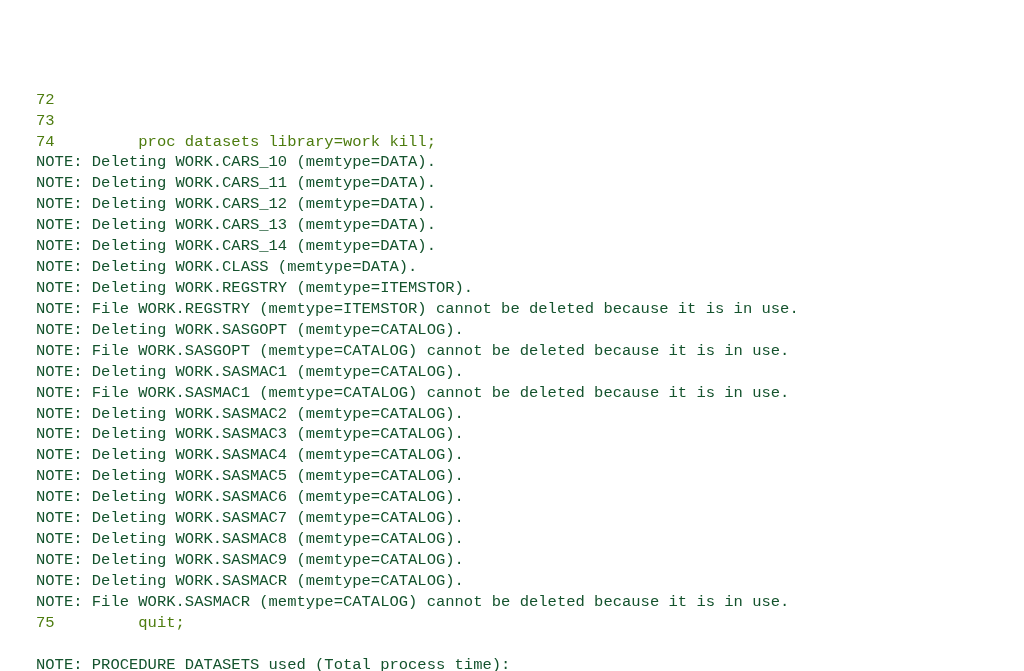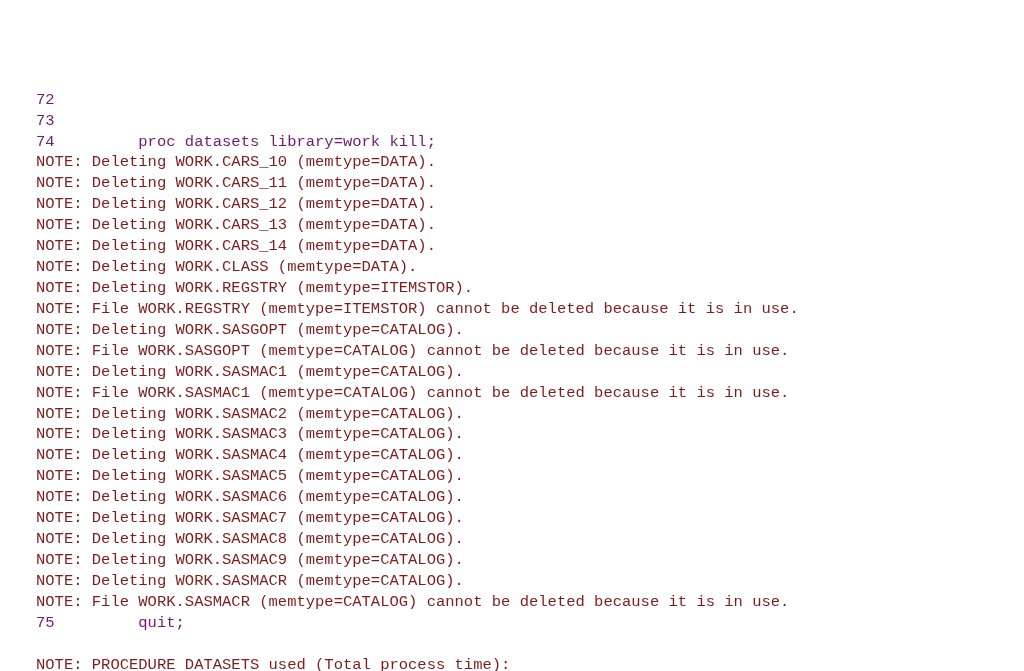--- a/index.html
+++ b/index.html
@@ -13,24 +13,24 @@
       line-height: 1.35;
       background: #fff;
       padding: 6px 0 6px 36px;
       color: #000;
       white-space: pre;
     }
     .line {
       display: block;
     }
     .black {
-      color: #701a75;
+      color: #4d7c0f;
     }
     .blue {
-      color: #7f1d1d;
+      color: #14532d;
     }
   </style>
 </head>
 <body>
 
 
 
 <div id="log-output"><span class="line black">72         </span><span class="line black">73         </span><span class="line black">74         proc datasets library=work kill;</span><span class="line blue">NOTE: Deleting WORK.CARS_10 (memtype=DATA).</span><span class="line blue">NOTE: Deleting WORK.CARS_11 (memtype=DATA).</span><span class="line blue">NOTE: Deleting WORK.CARS_12 (memtype=DATA).</span><span class="line blue">NOTE: Deleting WORK.CARS_13 (memtype=DATA).</span><span class="line blue">NOTE: Deleting WORK.CARS_14 (memtype=DATA).</span><span class="line blue">NOTE: Deleting WORK.CLASS (memtype=DATA).</span><span class="line blue">NOTE: Deleting WORK.REGSTRY (memtype=ITEMSTOR).</span><span class="line blue">NOTE: File WORK.REGSTRY (memtype=ITEMSTOR) cannot be deleted because it is in use.</span><span class="line blue">NOTE: Deleting WORK.SASGOPT (memtype=CATALOG).</span><span class="line blue">NOTE: File WORK.SASGOPT (memtype=CATALOG) cannot be deleted because it is in use.</span><span class="line blue">NOTE: Deleting WORK.SASMAC1 (memtype=CATALOG).</span><span class="line blue">NOTE: File WORK.SASMAC1 (memtype=CATALOG) cannot be deleted because it is in use.</span><span class="line blue">NOTE: Deleting WORK.SASMAC2 (memtype=CATALOG).</span><span class="line blue">NOTE: Deleting WORK.SASMAC3 (memtype=CATALOG).</span><span class="line blue">NOTE: Deleting WORK.SASMAC4 (memtype=CATALOG).</span><span class="line blue">NOTE: Deleting WORK.SASMAC5 (memtype=CATALOG).</span><span class="line blue">NOTE: Deleting WORK.SASMAC6 (memtype=CATALOG).</span><span class="line blue">NOTE: Deleting WORK.SASMAC7 (memtype=CATALOG).</span><span class="line blue">NOTE: Deleting WORK.SASMAC8 (memtype=CATALOG).</span><span class="line blue">NOTE: Deleting WORK.SASMAC9 (memtype=CATALOG).</span><span class="line blue">NOTE: Deleting WORK.SASMACR (memtype=CATALOG).</span><span class="line blue">NOTE: File WORK.SASMACR (memtype=CATALOG) cannot be deleted because it is in use.</span><span class="line black">75         quit;</span><span class="line black"> </span><span class="line blue">NOTE: PROCEDURE DATASETS used (Total process time):</span></div>
 
 

